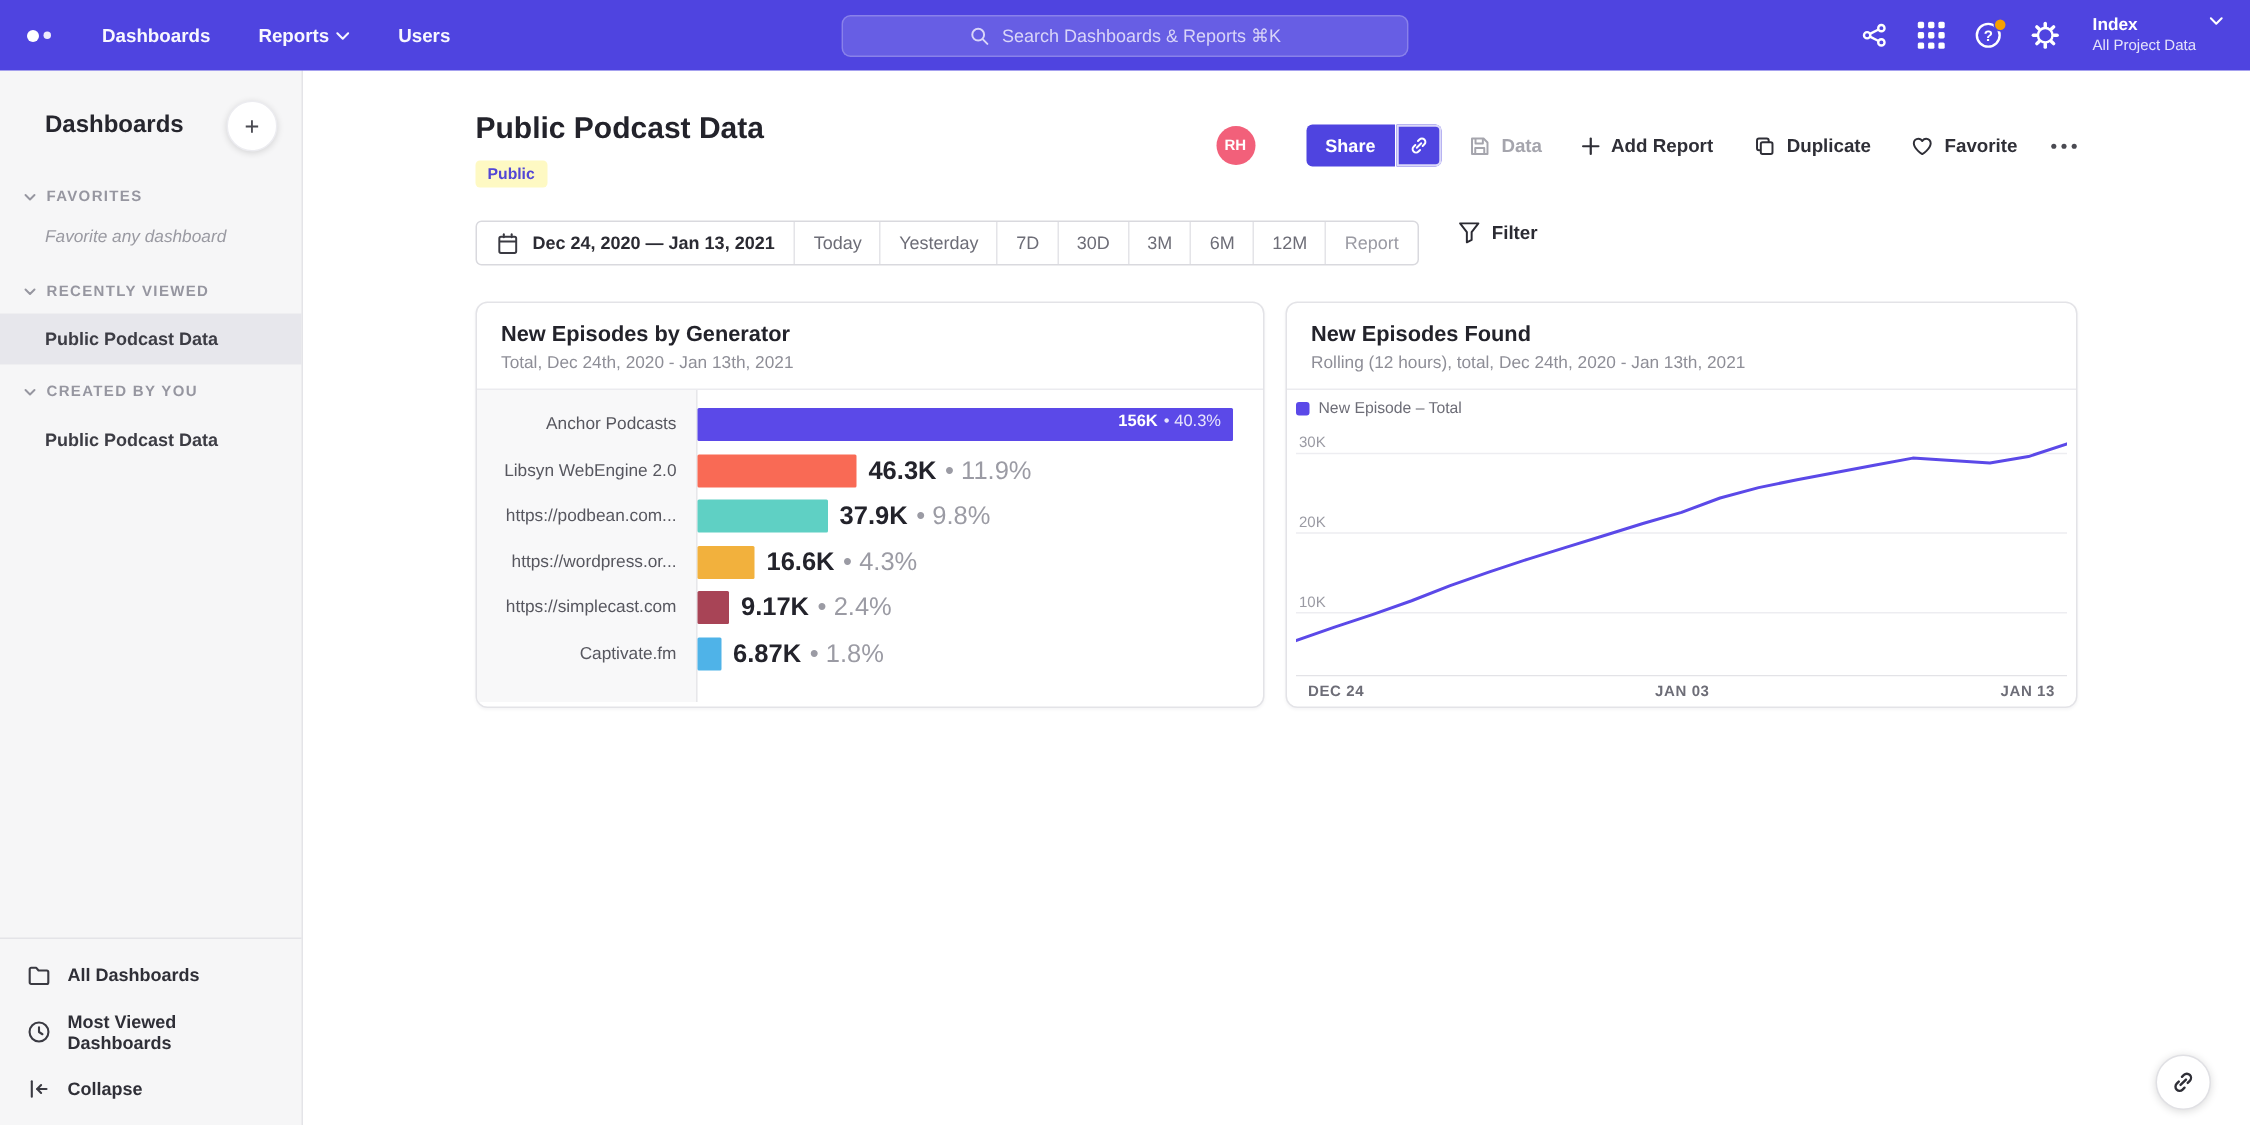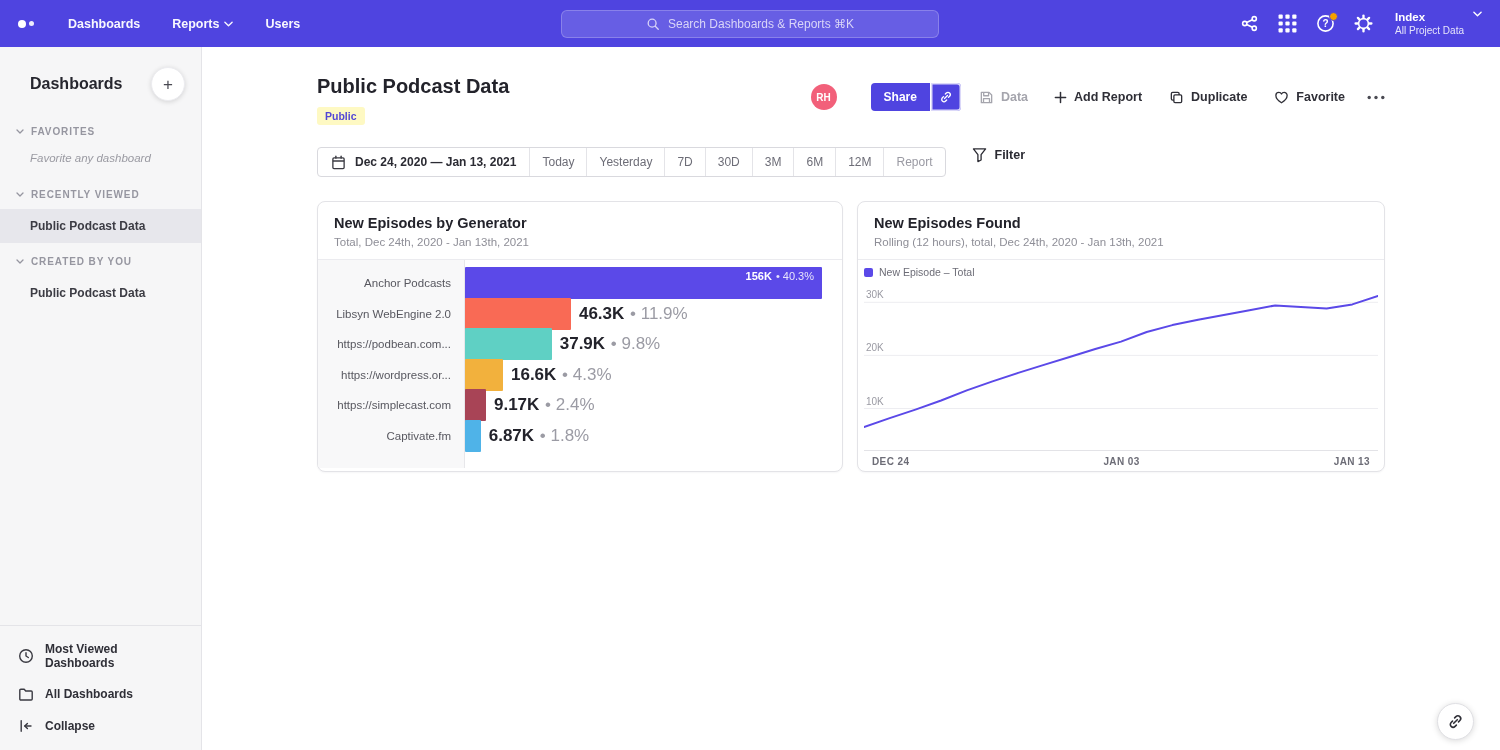--- a/index.html
+++ b/index.html
@@ -82,21 +82,21 @@
   .card-head h3 { font-size:14.5px; font-weight:700; color:#23232b; }
   .card-sub { font-size:11.5px; color:#8e8e97; margin-top:5px; }
 
   
   .bar-body { position:relative; height:208px; }
   .label-bg { position:absolute; left:0; top:0; bottom:0; width:147px; background:#f8f8f9; border-right:1px solid #e7e7ea; }
   #bar-rows { position:relative; padding-top:8px; }
   .bar-row { height:30.5px; display:flex; align-items:center; }
   .bar-label { width:147px; flex:none; text-align:right; padding-right:14px; font-size:11.5px; color:#57575f; white-space:nowrap; overflow:hidden; }
   .bar-track { flex:1; margin-right:20px; height:19px; display:flex; align-items:center; position:relative; }
-  .bar-fill { height:32px; position:relative; flex:none; border-radius:1px; }
+  .bar-fill { height:22px; position:relative; flex:none; border-radius:1px; }
   .bar-val-out { margin-left:8px; font-size:17px; color:#9b9ba4; white-space:nowrap; }
   .bar-val-out b { color:#23232b; font-weight:700; margin-right:1px; }
   .bar-val-in { position:absolute; right:8px; top:0; line-height:19px; font-size:11px; color:rgba(255,255,255,.85); white-space:nowrap; }
   .bar-val-in b { color:#fff; font-weight:700; margin-right:1px; }
 
   
   .line-body { padding:3px 6px 0; }
   .legend { display:flex; align-items:center; justify-content:flex-start; gap:6px; font-size:10.5px; color:#6d6d77; padding:3px 0 3px; }
   .swatch { width:9px; height:9px; border-radius:2px; background:#5b49e8; }
   #line-svg { width:514px; height:170px; }
@@ -218,31 +218,31 @@
       <div class="section-label">
         <svg viewBox="0 0 8 5">
             <path d="M1 1l3 3 3-3" fill="none" stroke="currentColor" stroke-width="1.3" stroke-linecap="round" stroke-linejoin="round"></path>
           </svg>
         <span>CREATED BY YOU</span>
       </div>
       <div class="side-item">Public Podcast Data</div>
     </div>
     <div class="side-footer">
       <div class="foot-item">
+        <svg viewBox="0 0 16 16" fill="none" stroke="currentColor" stroke-width="1.4" stroke-linejoin="round">
+            <path d="M1.8 13V4.2a1 1 0 011-1h3.4l1.5 1.8h5.5a1 1 0 011 1V13a1 1 0 01-1 1H2.8a1 1 0 01-1-1z"></path>
+          </svg>
+        <span>All Dashboards</span>
+      </div>
+      <div class="foot-item">
         <svg viewBox="0 0 16 16" fill="none" stroke="currentColor" stroke-width="1.4">
             <circle cx="8" cy="8" r="6.3"></circle>
             <path d="M8 4.8V8l2.3 1.5" stroke-linecap="round" stroke-linejoin="round"></path>
           </svg>
         <span>Most Viewed Dashboards</span>
-      </div>
-      <div class="foot-item">
-        <svg viewBox="0 0 16 16" fill="none" stroke="currentColor" stroke-width="1.4" stroke-linejoin="round">
-            <path d="M1.8 13V4.2a1 1 0 011-1h3.4l1.5 1.8h5.5a1 1 0 011 1V13a1 1 0 01-1 1H2.8a1 1 0 01-1-1z"></path>
-          </svg>
-        <span>All Dashboards</span>
       </div>
       <div class="foot-item">
         <svg viewBox="0 0 16 16" fill="none" stroke="currentColor" stroke-width="1.4" stroke-linecap="round" stroke-linejoin="round">
             <line x1="3.2" y1="2.8" x2="3.2" y2="13.2"></line>
             <line x1="13" y1="8" x2="6.8" y2="8"></line>
             <path d="M9.4 5.4L6.8 8l2.6 2.6"></path>
           </svg>
         <span>Collapse</span>
       </div>
     </div>

